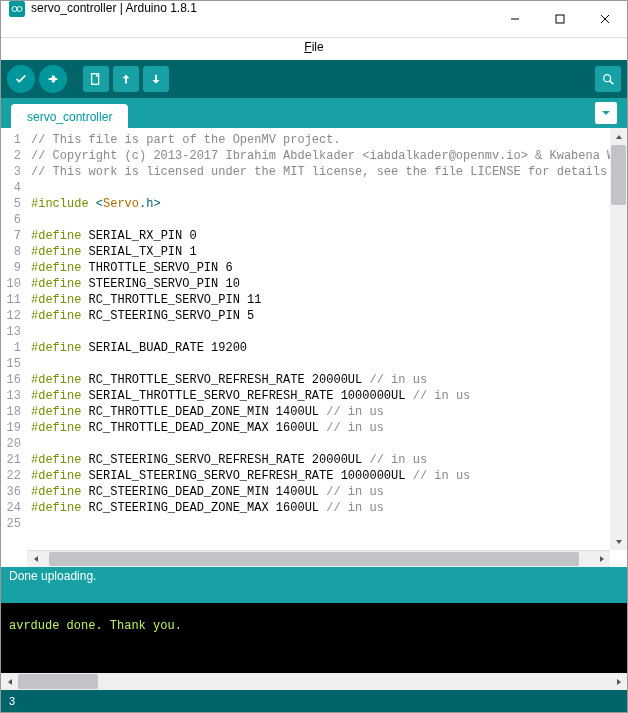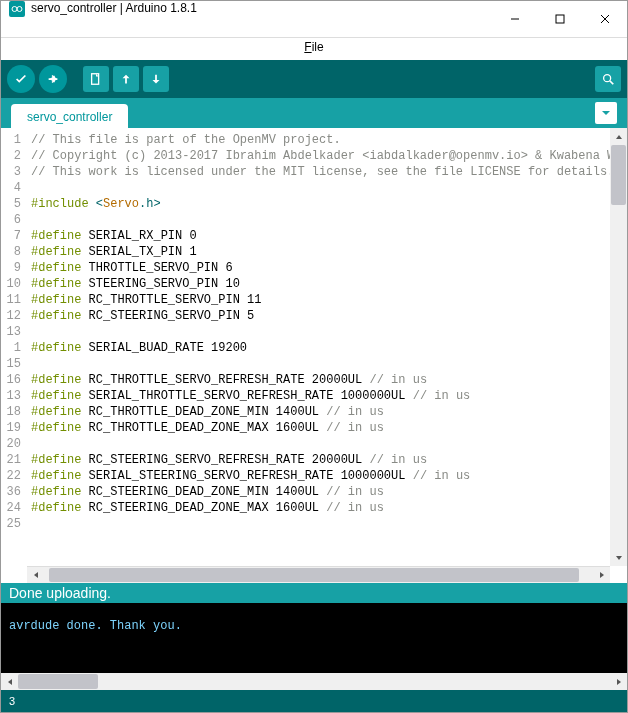--- a/index.html
+++ b/index.html
@@ -176,33 +176,33 @@
   .hscroll-btn {
     position: absolute; top: 0; bottom: 0; width: 17px;
     display: flex; align-items: center; justify-content: center;
     background: #f0f0f0; cursor: pointer;
   }
   .hscroll-btn.left { left: 0; }
   .hscroll-btn.right { right: 0; }
   .hscroll-btn svg { width: 8px; height: 8px; fill: #555; }
 
   .status-strip {
-    height: 20px;
+    height: 36px;
     background: #17a1a5;
     color: #fff;
     padding: 2px 8px;
-    font-size: 14px;
+    font-size: 12px;
     display: flex;
     align-items: flex-start;
   }
 
   .console {
     height: 70px;
     background: #000;
-    color: #7dd3fc;
+    color: #bef264;
     font-family: "Consolas","Courier New",monospace;
     font-size: 12px;
     padding: 4px 8px;
     overflow: hidden;
     position: relative;
   }
   .console-h-scroll {
     height: 17px; background: #f0f0f0; position: relative;
   }
   .console-h-thumb {

